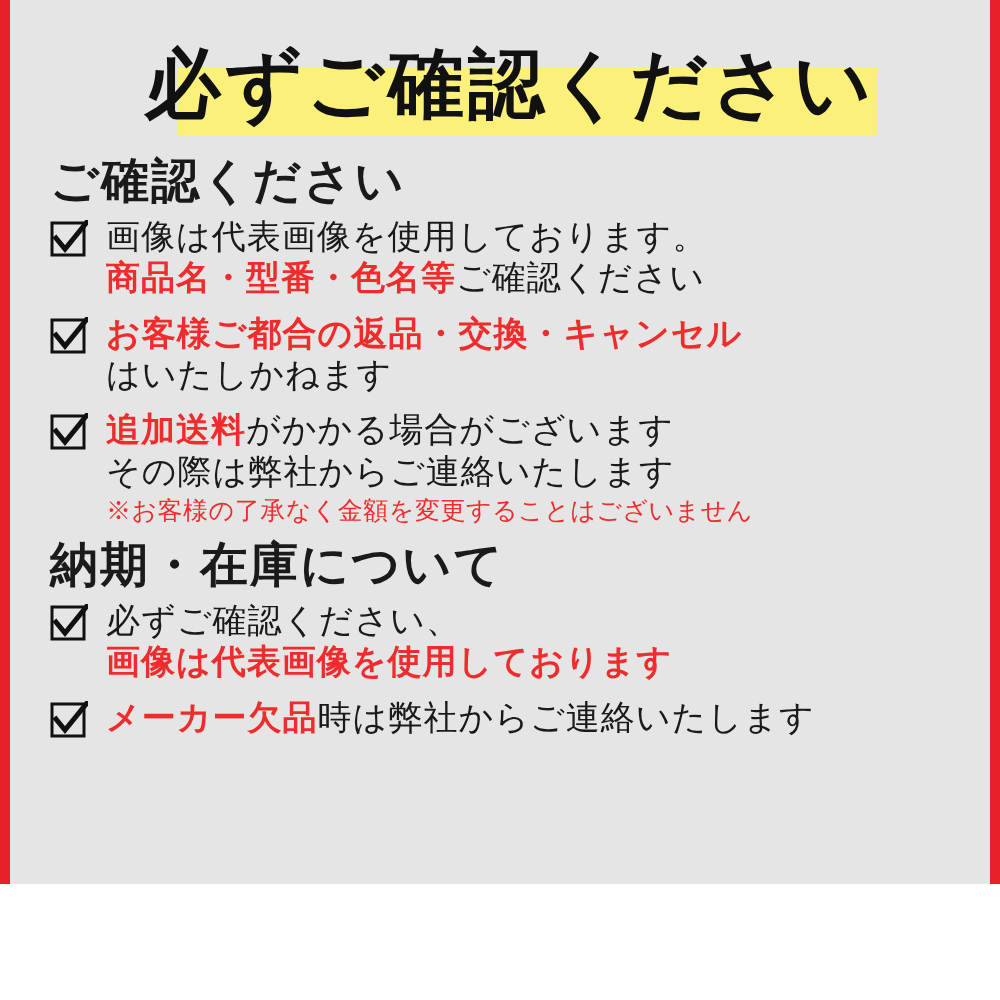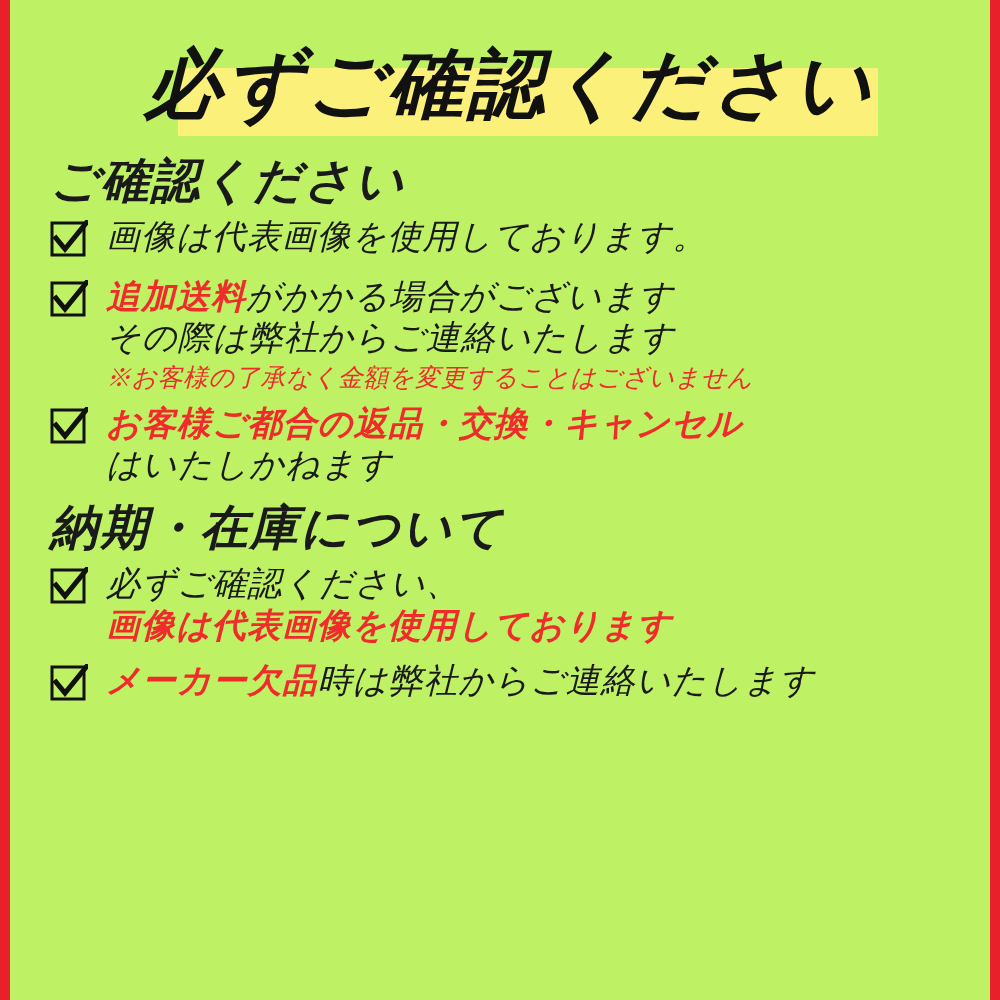--- a/index.html
+++ b/index.html
@@ -6,25 +6,24 @@
     margin: 0;
     padding: 0;
     background: #ffffff;
   }
   body {
     font-family: "DejaVu Sans", "Liberation Sans", sans-serif;
   }
   #page {
     position: relative;
     width: 1000px;
-    height: 1000px;
-    background: #bef264;
+    height: 884px;
+    background: #e5e5e5;
     overflow: hidden;
     box-sizing: border-box;
-    font-style: italic;
   }
   
   .edge {
     position: absolute;
     top: 0;
     width: 10px;
     height: 1000px;
     background: #e8202a;
   }
   .edge-left { left: 0; }
@@ -143,51 +142,54 @@
     <div class="item">
       <span class="check-icon">
         <svg width="38" height="38" viewBox="0 0 38 38">
           <rect x="2" y="3" width="32" height="32" fill="none" stroke="#111111" stroke-width="3"></rect>
           <path d="M6 18 L15 29 L37 2" fill="none" stroke="#111111" stroke-width="5" stroke-linecap="square"></path>
         </svg>
       </span>
       <div class="line">
         <span class="blackish">画像は代表画像を使用しております。</span>
       </div>
+      <div class="line">
+        <span class="red">商品名・型番・色名等</span><span class="blackish">ご確認ください</span>
+      </div>
+    </div>
+
+    <div class="item">
+      <span class="check-icon">
+        <svg width="38" height="38" viewBox="0 0 38 38">
+          <rect x="2" y="3" width="32" height="32" fill="none" stroke="#111111" stroke-width="3"></rect>
+          <path d="M6 18 L15 29 L37 2" fill="none" stroke="#111111" stroke-width="5" stroke-linecap="square"></path>
+        </svg>
+      </span>
+      <div class="line">
+        <span class="red">お客様ご都合の返品・交換・キャンセル</span>
+      </div>
+      <div class="line">
+        <span class="blackish">はいたしかねます</span>
+      </div>
     </div>
 
     <div class="item tight">
       <span class="check-icon">
         <svg width="38" height="38" viewBox="0 0 38 38">
           <rect x="2" y="3" width="32" height="32" fill="none" stroke="#111111" stroke-width="3"></rect>
           <path d="M6 18 L15 29 L37 2" fill="none" stroke="#111111" stroke-width="5" stroke-linecap="square"></path>
         </svg>
       </span>
       <div class="line">
         <span class="red">追加送料</span><span class="blackish">がかかる場合がございます</span>
       </div>
       <div class="line">
         <span class="blackish">その際は弊社からご連絡いたします</span>
       </div>
       <div class="note">※お客様の了承なく金額を変更することはございません</div>
-    </div>
-
-    <div class="item">
-      <span class="check-icon">
-        <svg width="38" height="38" viewBox="0 0 38 38">
-          <rect x="2" y="3" width="32" height="32" fill="none" stroke="#111111" stroke-width="3"></rect>
-          <path d="M6 18 L15 29 L37 2" fill="none" stroke="#111111" stroke-width="5" stroke-linecap="square"></path>
-        </svg>
-      </span>
-      <div class="line">
-        <span class="red">お客様ご都合の返品・交換・キャンセル</span>
-      </div>
-      <div class="line">
-        <span class="blackish">はいたしかねます</span>
-      </div>
     </div>
 
     <div class="section-heading second">納期・在庫について</div>
 
     <div class="item">
       <span class="check-icon">
         <svg width="38" height="38" viewBox="0 0 38 38">
           <rect x="2" y="3" width="32" height="32" fill="none" stroke="#111111" stroke-width="3"></rect>
           <path d="M6 18 L15 29 L37 2" fill="none" stroke="#111111" stroke-width="5" stroke-linecap="square"></path>
         </svg>

